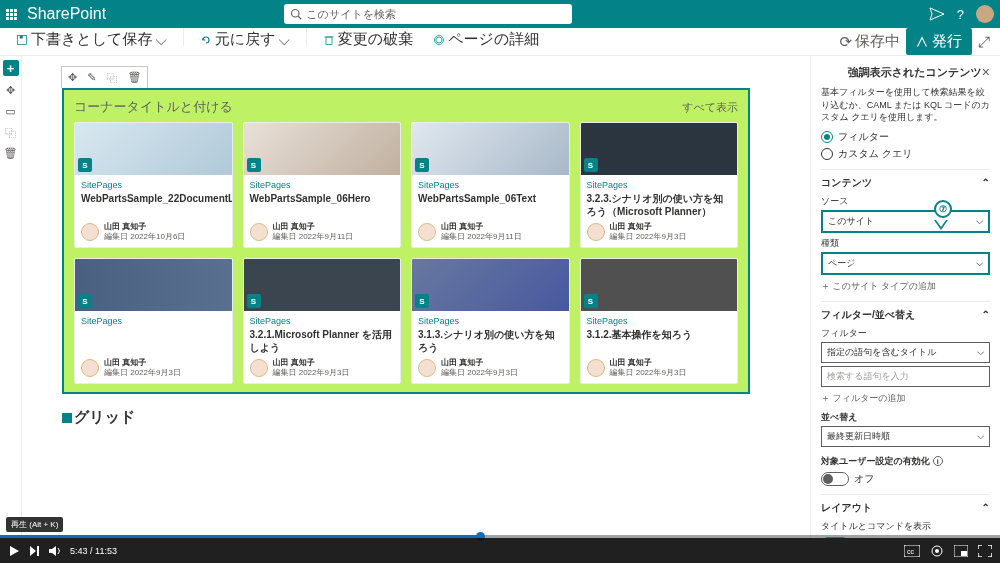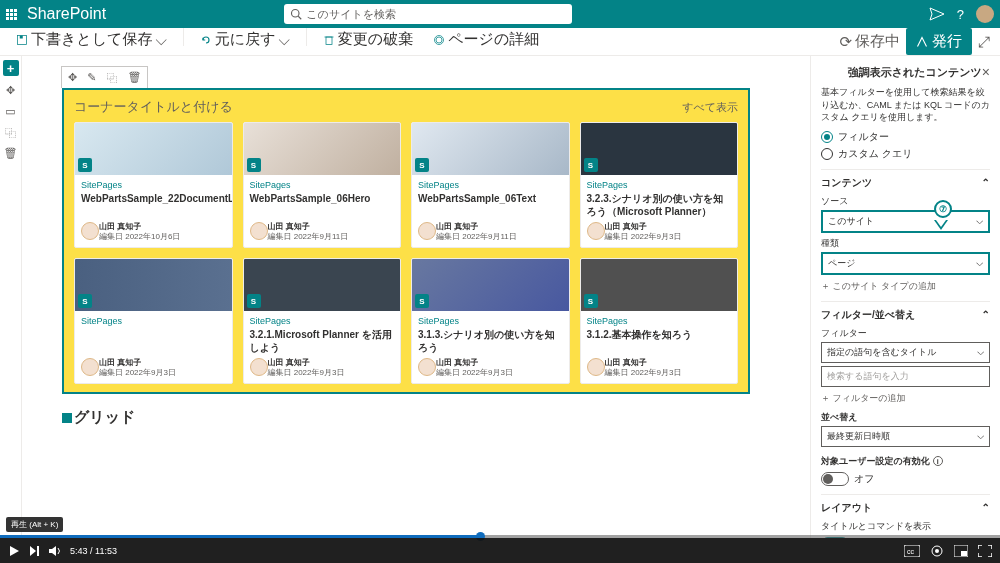--- a/index.html
+++ b/index.html
@@ -21,32 +21,32 @@
 .publish{background:#038387;color:#fff;padding:4px 10px;border-radius:2px;display:flex;align-items:center;gap:4px}
 .body{display:flex;height:calc(100% - 56px - 25px)}
 .rail{width:22px;border-right:1px solid #edebe9;display:flex;flex-direction:column;align-items:center;padding-top:4px;gap:8px}
 .rail .plus{width:16px;height:16px;background:#038387;color:#fff;display:flex;align-items:center;justify-content:center;border-radius:2px;font-size:13px;font-weight:bold}
 .rail .ic{color:#605e5c;cursor:pointer}
 .canvas{flex:1;overflow:auto;padding:10px 60px 10px 40px;background:#fff}
 .sect-head{display:flex;align-items:center;gap:14px;font-size:14px;font-weight:600;margin-bottom:4px}
 .chev{cursor:pointer}
 .wp-tools{display:flex;gap:6px;padding:2px 4px;border:1px solid #c8c6c4;border-bottom:none;width:fit-content;background:#fff;margin-left:-1px}
 .wp-tools span{cursor:pointer;padding:2px;color:#605e5c}
-.wp{border:2px solid #038387;padding:8px 10px;background:#fde047}
+.wp{border:2px solid #038387;padding:8px 10px;background:#bef264}
 .wp-title-row{display:flex;justify-content:space-between;align-items:center;margin-bottom:6px}
 .wp-title{font-size:13px;color:#605e5c}
 .seeall{font-size:11px;color:#605e5c;cursor:pointer}
 .grid{display:grid;grid-template-columns:repeat(4,1fr);gap:10px}
 .card{border:1px solid #edebe9;border-radius:2px;overflow:hidden;background:#fff;display:flex;flex-direction:column}
 .thumb{height:52px;background:#e8e8e8;position:relative;background-size:cover}
 .badge{position:absolute;bottom:3px;left:3px;width:14px;height:14px;background:#038387;border-radius:2px;display:flex;align-items:center;justify-content:center;color:#fff;font-size:8px;font-weight:bold}
 .cbody{padding:5px 6px 6px;flex:1;display:flex;flex-direction:column}
 .crumb{font-size:9px;color:#038387;margin-bottom:2px}
 .ctitle{font-size:10px;font-weight:600;line-height:1.3;color:#323130;min-height:24px}
-.meta{display:flex;margin-top:auto;padding-top:4px}
+.meta{display:flex;align-items:center;gap:5px;margin-top:auto;padding-top:4px}
 .mavatar{width:18px;height:18px;border-radius:50%;background:#f3e0d0;border:1px solid #deb887}
 .mtxt{font-size:8px;line-height:1.2}
 .mname{font-weight:600}
 .mdate{color:#605e5c}
 .gheading{margin-top:14px;font-size:15px;font-weight:600;display:flex;align-items:center;gap:2px}
 .gheading .sq{width:10px;height:10px;background:#038387;display:inline-block}
 .panel{width:190px;border-left:1px solid #edebe9;padding:8px 10px;overflow:auto;font-size:10px}
 .ptitle-row{display:flex;justify-content:flex-end;align-items:center;margin-bottom:6px}
 .ptitle{font-weight:600;font-size:11px}
 .close{cursor:pointer;color:#605e5c;font-size:14px}

